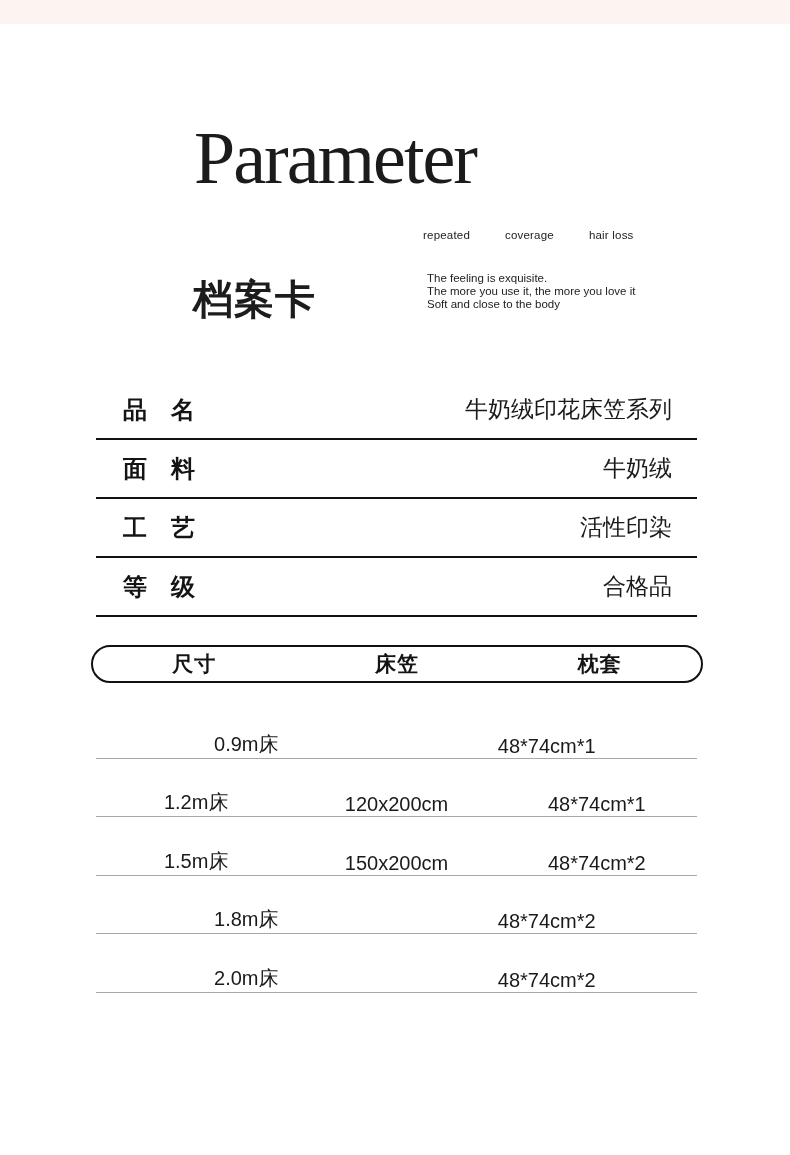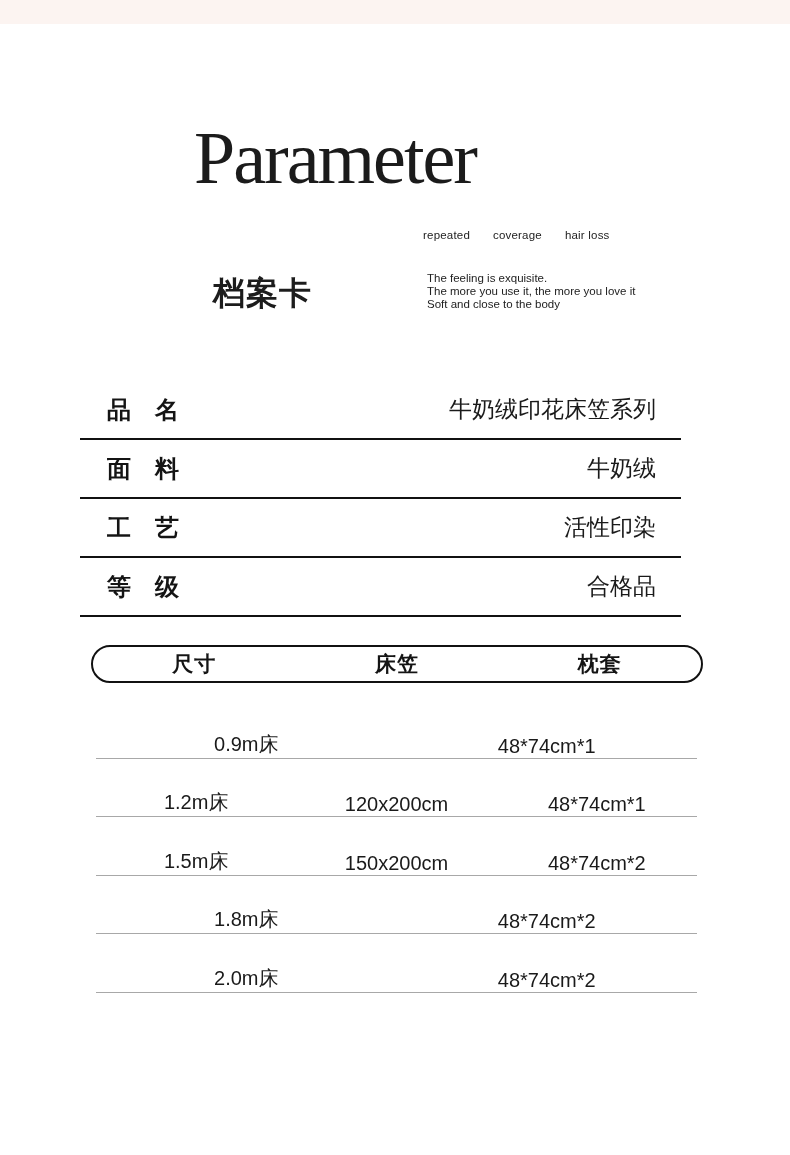--- a/index.html
+++ b/index.html
@@ -24,34 +24,34 @@
     background:var(--top-band);
   }
   .main-title{
     position:absolute;left:186px;top:112px;
     font-family:"Liberation Serif","DejaVu Serif",serif;
     font-size:74px;line-height:92px;font-weight:400;
     letter-spacing:-2px;color:#1b1b1b;margin-left:8px;
   }
   .tag-row{
     position:absolute;left:423px;top:229px;
-    display:flex;gap:23px;
+    display:flex;gap:35px;
     font-size:11.5px;color:#222;letter-spacing:0.2px;
   }
   .subtitle{
     position:absolute;left:193px;top:272px;
-    font-size:32px;font-weight:bold;color:#1c1c1c;letter-spacing:1px;margin-left:20px;
+    font-size:40px;font-weight:bold;color:#1c1c1c;letter-spacing:1px;
   }
   .description{
     position:absolute;left:427px;top:272px;
     font-size:11.5px;line-height:13px;color:#222;
   }
   
   .spec-list{
-    position:absolute;left:80px;top:381px;width:601px;
+    position:absolute;left:96px;top:381px;width:601px;
   }
   .spec-row{
     height:59px;
     border-bottom:2px solid var(--line);
     display:flex;align-items:center;justify-content:space-between;
     padding:0 25px 0 27px;
   }
   .spec-label{
     font-size:24px;font-weight:bold;color:#141414;white-space:pre;
   }

